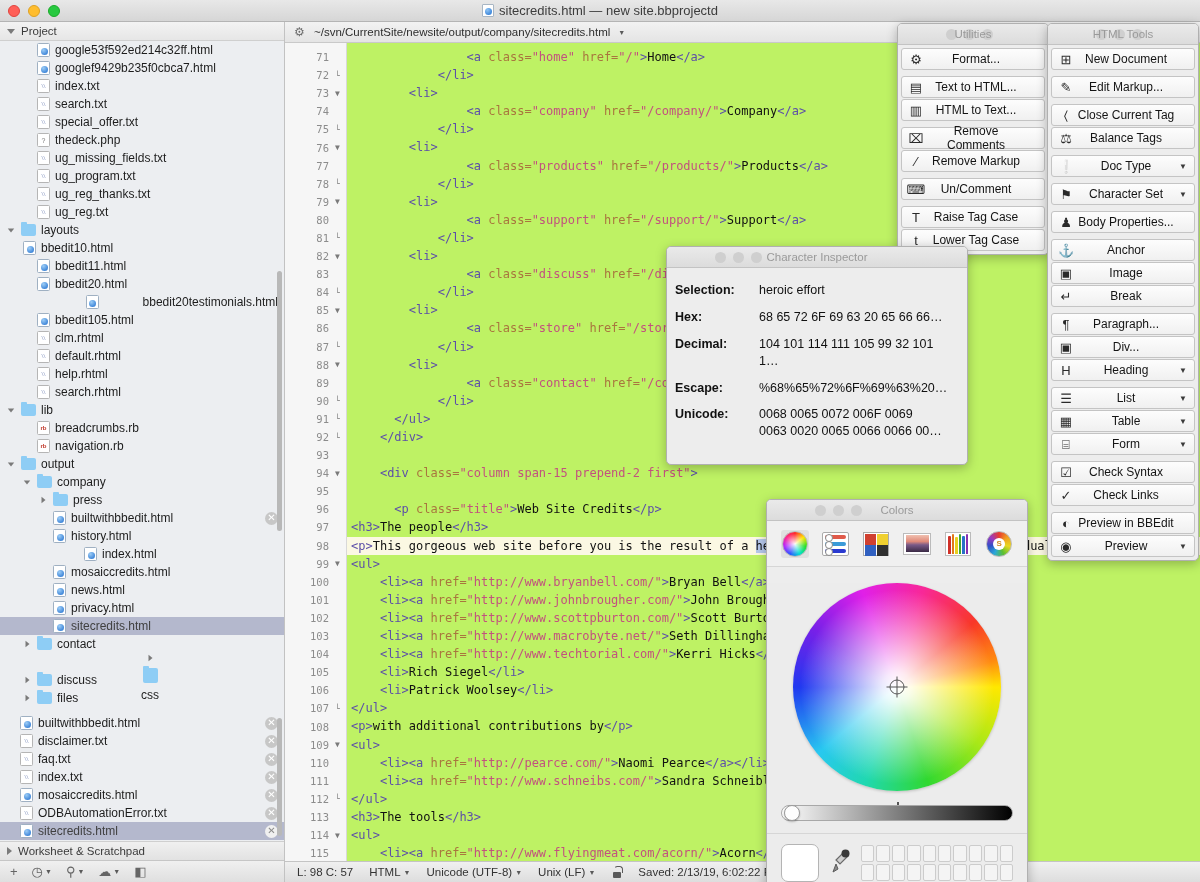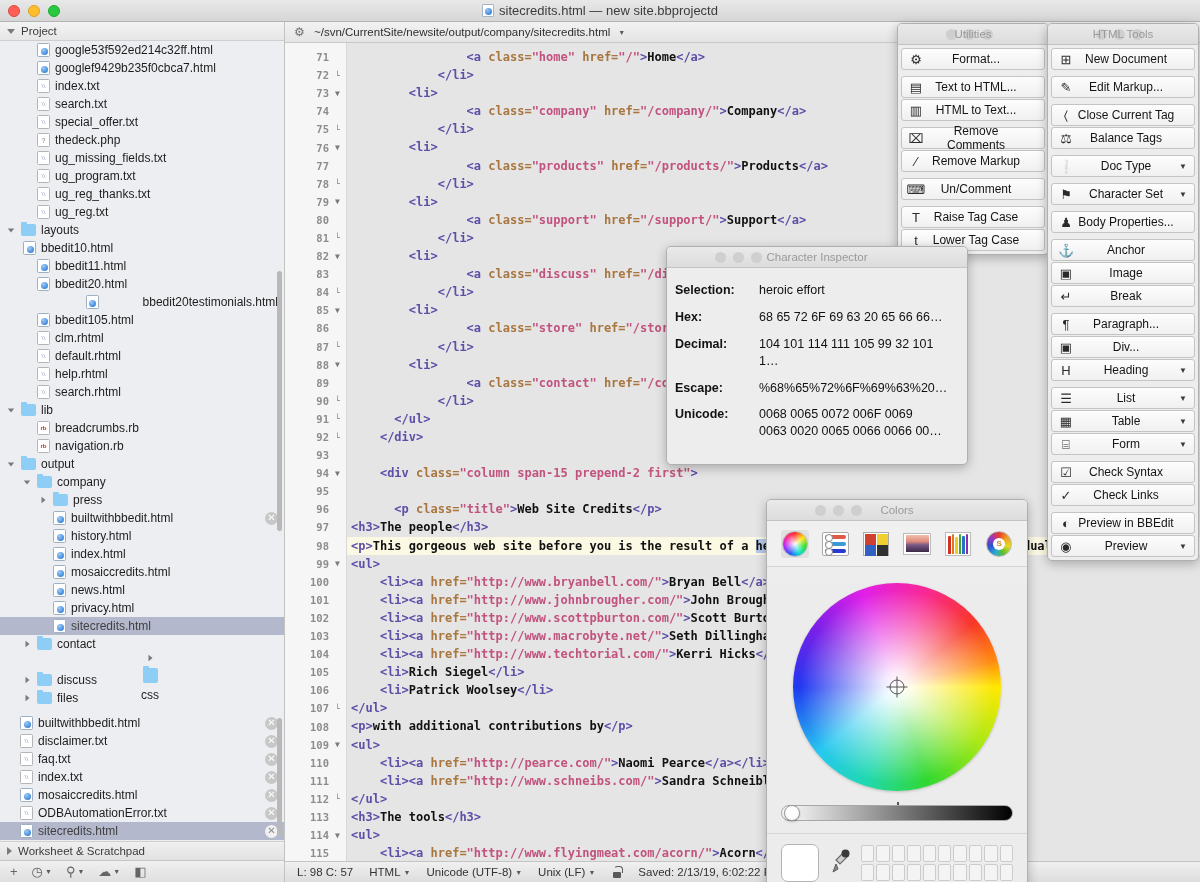--- a/index.html
+++ b/index.html
@@ -141,21 +141,21 @@
     height: 21px; flex: 0 0 21px;
     background: linear-gradient(#f2f2f2,#e4e4e4);
     border-bottom: 1px solid #c9c9c9;
     display: flex; align-items: center; gap: 8px; padding-left: 9px;
     font-size: 11.5px; color: #2e2e2e;
   }
   .gear {
     width: 12px; height: 12px; flex: 0 0 12px;
     color: #6e6e6e; font-size: 12px; line-height: 12px;
   }
-  .code-area { flex: 1; display: flex; overflow: hidden; background: #e5e5e5; position: relative; font-weight: bold; }
+  .code-area { flex: 1; display: flex; overflow: hidden; background: #bef264; position: relative; }
   .gutter {
     width: 62px; flex: 0 0 62px; background: #f6f6f6;
     border-right: 1px solid #d8d8d8;
     font-family: "DejaVu Sans Mono", monospace; font-size: 10.5px;
     color: #8c8c8c; padding-top: 5px;
   }
   .gline { height: 18.1px; display: flex; align-items: center; justify-content: flex-end; padding-right: 4px; gap: 4px; }
   .fold { width: 9px; text-align: center; font-size: 8px; color: #7a7a7a; }
   .gnum { width: 22px; text-align: right; }
   .code {
@@ -483,21 +483,21 @@
               <span class="disc"></span>
               <span class="ic html"></span>
               <span class="rlabel">builtwithbbedit.html</span>
               <span class="closebtn">✕</span>
             </div>
             <div class="row" style="padding-left: 38px;">
               <span class="disc"></span>
               <span class="ic html"></span>
               <span class="rlabel">history.html</span>
             </div>
-            <div class="row" style="padding-left: 38px;">
+            <div class="row" style="padding-left: 38px; margin-left: 31px;">
               <span class="disc"></span>
               <span class="ic html"></span>
               <span class="rlabel">index.html</span>
             </div>
             <div class="row" style="padding-left: 38px;">
               <span class="disc"></span>
               <span class="ic html"></span>
               <span class="rlabel">mosaiccredits.html</span>
             </div>
             <div class="row" style="padding-left: 38px;">

